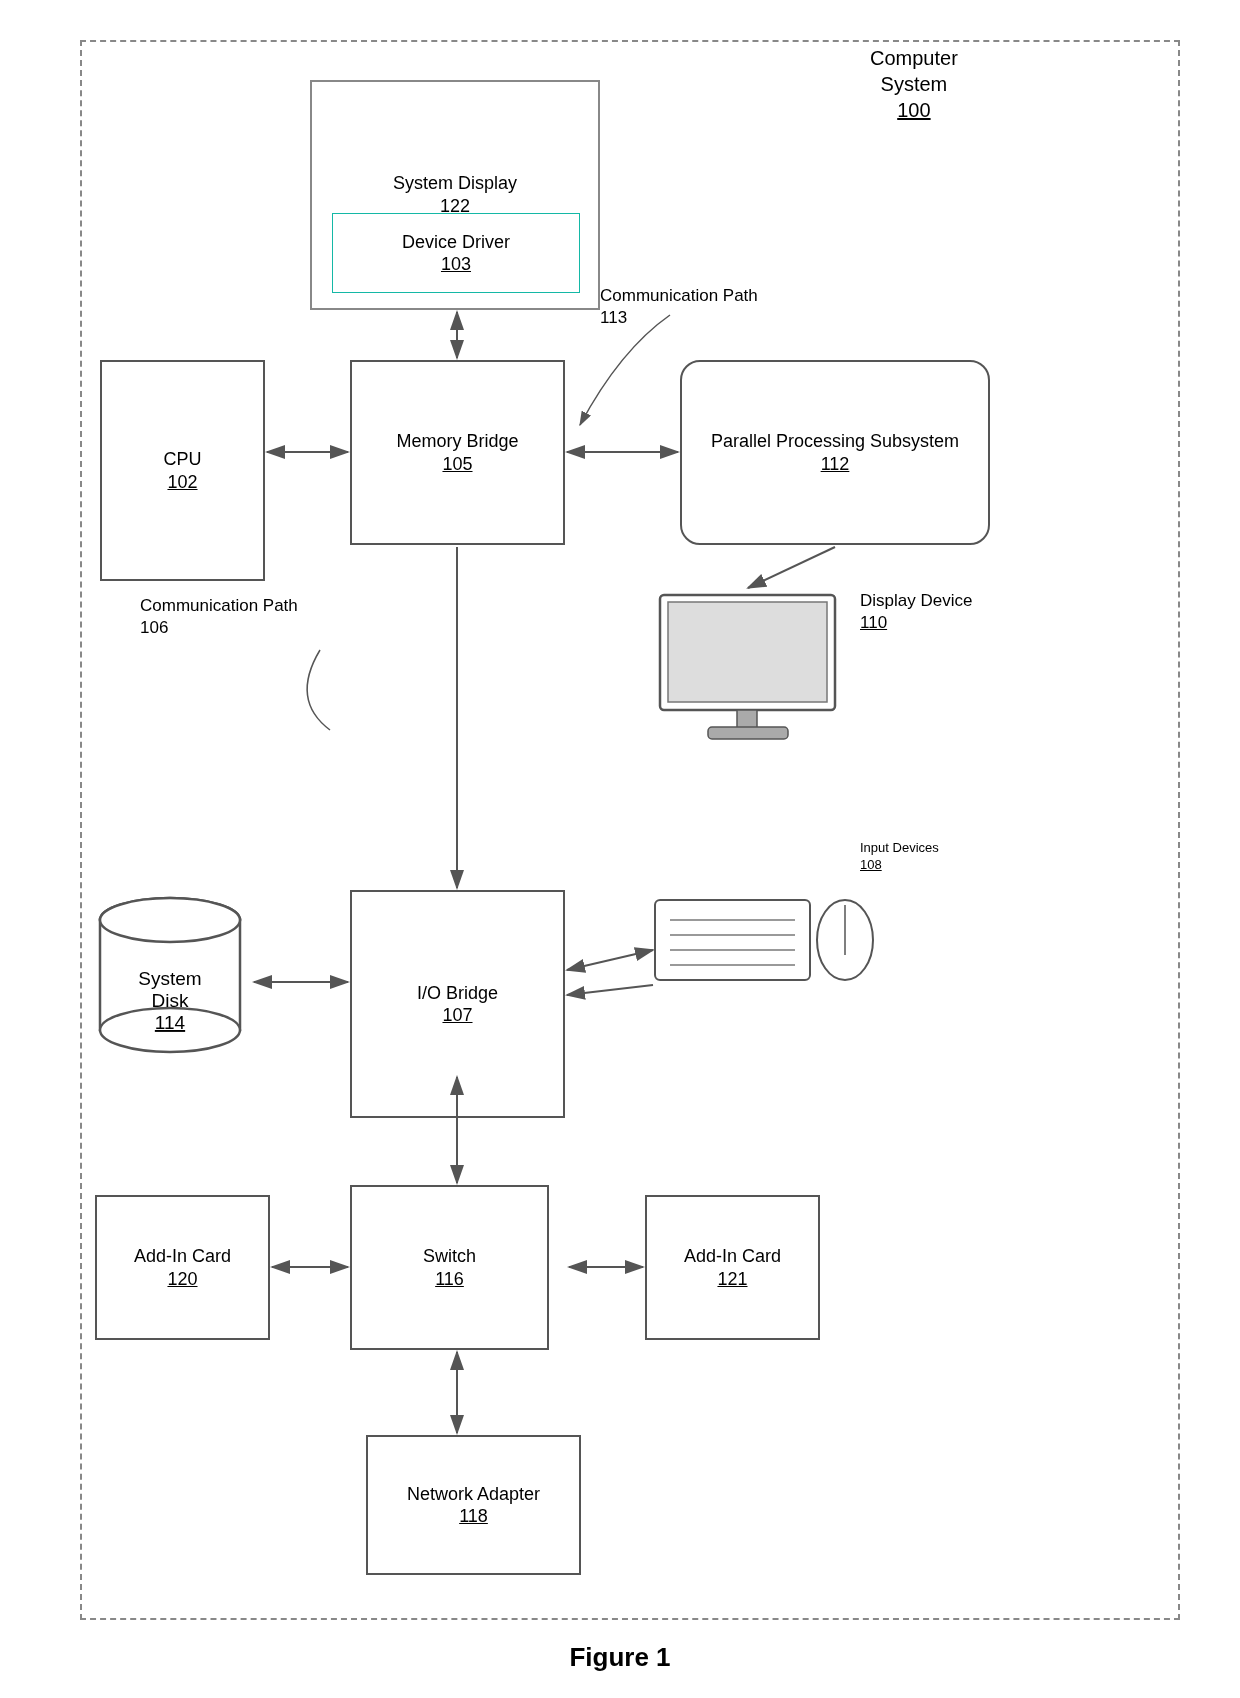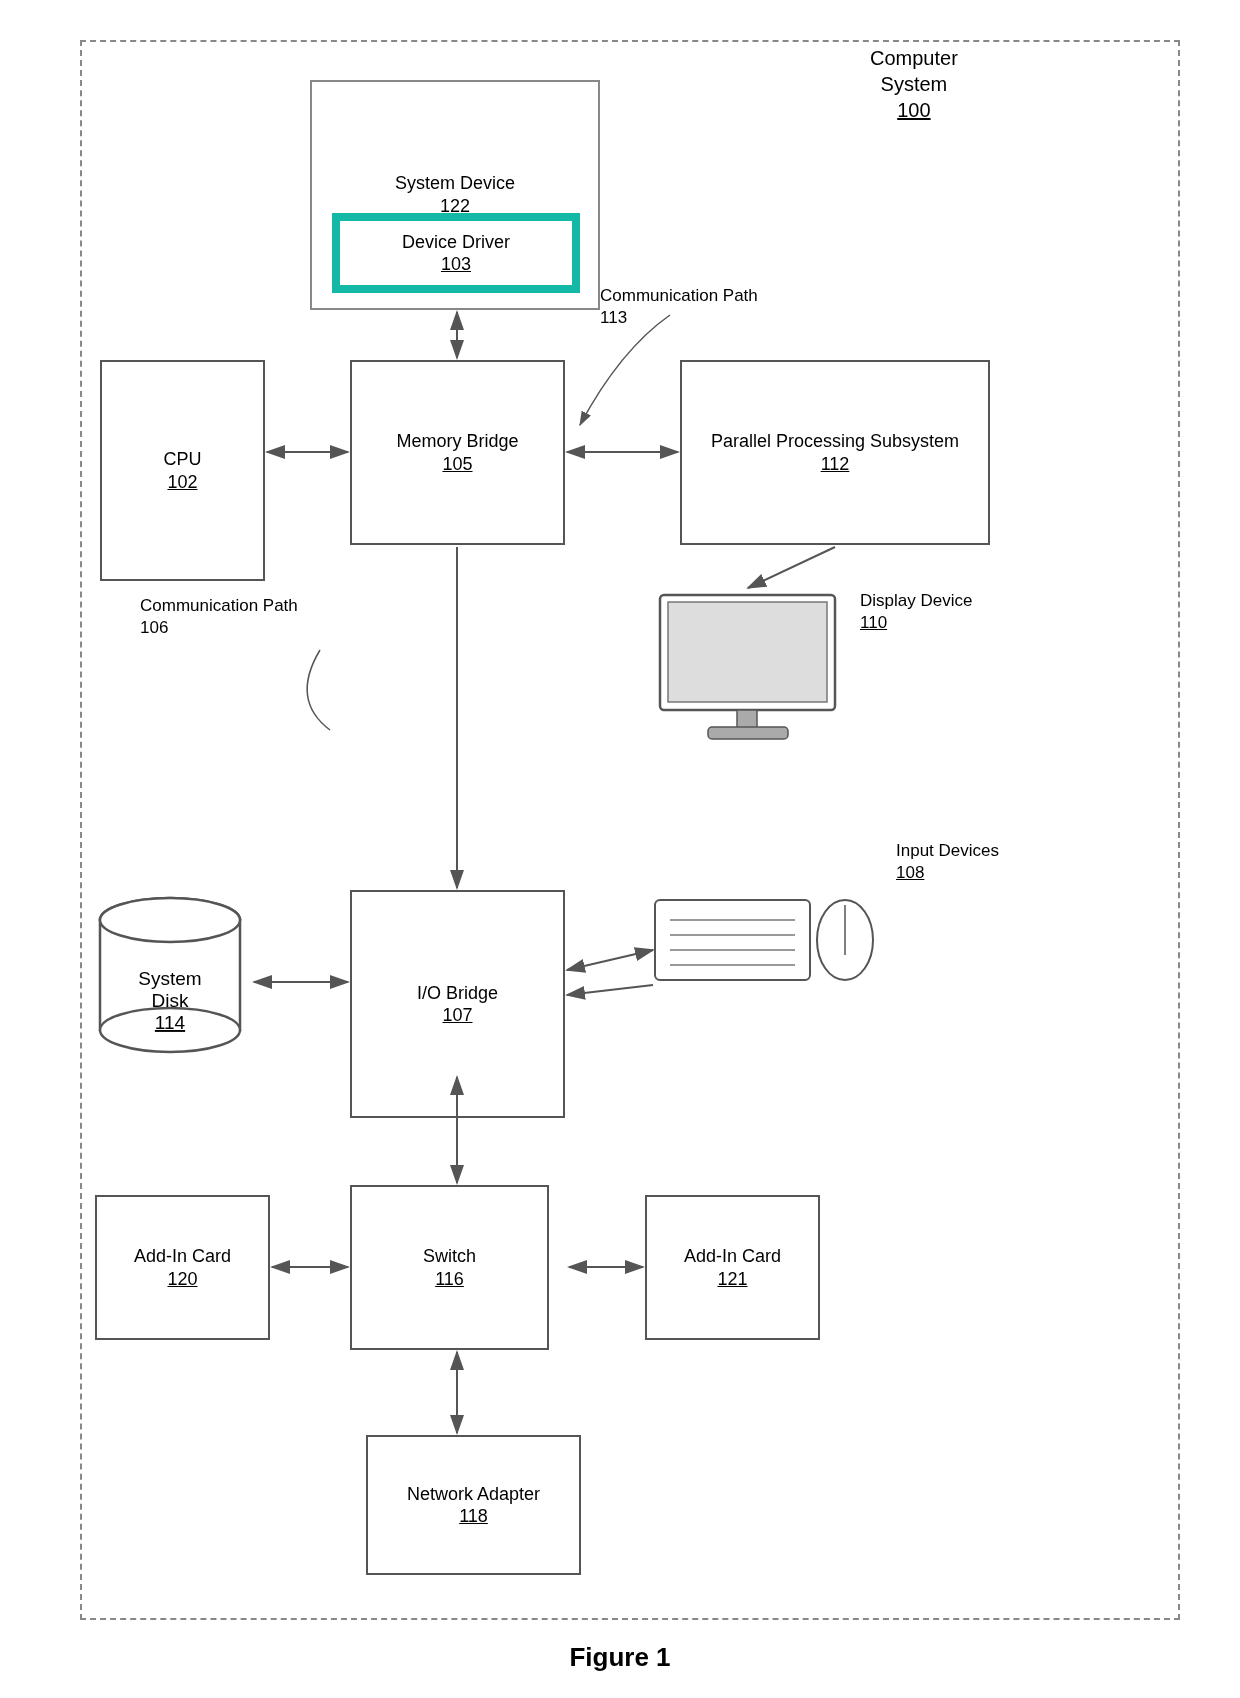--- a/index.html
+++ b/index.html
@@ -62,42 +62,42 @@
 
   <div style="
     position:absolute; left:870px; top:45px; text-align:center; font-size:20px; line-height:1.3;">
     <span style="white-space:pre-line;">Computer
 System</span><br>
     <span style="text-decoration:underline;">100</span>
   </div>
 
   <div class="box outer-box" style="left:310px; top:80px; width:290px; height:230px;">
     <div class="box-label">
-      <span>System Device</span><br>
+      <span>System Display</span><br>
       <span class="box-id">122</span>
     </div>
 
-    <div class="box" style="position:absolute; left:20px; bottom:15px; width:248px; height:80px; border:8px solid #14b8a6;">
+    <div class="box" style="position:absolute; left:20px; bottom:15px; width:248px; height:80px; border:1px solid #14b8a6;">
       <span class="box-label">Device Driver</span>
       <span class="box-id">103</span>
     </div>
   </div>
 
   <div class="box" style="left:100px; top:360px; width:165px; height:221px;">
     <span class="box-label">CPU</span>
     <span class="box-id">102</span>
   </div>
 
   <div class="box" style="left:350px; top:360px; width:215px; height:185px;">
     <span class="box-label">Memory
 Bridge</span>
     <span class="box-id">105</span>
   </div>
 
-  <div class="box" style="left:680px; top:360px; width:310px; height:185px;">
+  <div class="box" style="left:680px; top:360px; width:310px; height:185px;border-radius:20px;">
     <span class="box-label">Parallel Processing
 Subsystem</span>
     <span class="box-id">112</span>
   </div>
 
   <div style="position:absolute; left:600px; top:285px; font-size:17px; text-align:left; line-height:1.3;">
     Communication Path<br>113
   </div>
 
   <div style="position:absolute; left:140px; top:595px; font-size:17px; text-align:left; line-height:1.3;">
@@ -149,21 +149,21 @@
       <line x1="20" y1="40" x2="145" y2="40" stroke="#777" stroke-width="1.5"></line>
       <line x1="20" y1="55" x2="145" y2="55" stroke="#777" stroke-width="1.5"></line>
       <line x1="20" y1="70" x2="145" y2="70" stroke="#777" stroke-width="1.5"></line>
       <line x1="20" y1="85" x2="145" y2="85" stroke="#777" stroke-width="1.5"></line>
 
       <ellipse cx="195" cy="60" rx="28" ry="40" fill="white" stroke="#555" stroke-width="2"></ellipse>
       <line x1="195" y1="25" x2="195" y2="75" stroke="#555" stroke-width="1.5"></line>
     </svg>
   </div>
 
-  <div style="position:absolute; left:860px; top:840px; font-size:17px; text-align:left; line-height:1.3;margin-left:36px;">
+  <div style="position:absolute; left:860px; top:840px; font-size:13px; text-align:left; line-height:1.3;">
     Input Devices<br><span style="text-decoration:underline;">108</span>
   </div>
 
   <div class="box" style="left:350px; top:1185px; width:199px; height:165px;">
     <span class="box-label">Switch</span>
     <span class="box-id">116</span>
   </div>
 
   <div class="box" style="left:95px; top:1195px; width:175px; height:145px;">
     <span class="box-label">Add-In Card</span>

